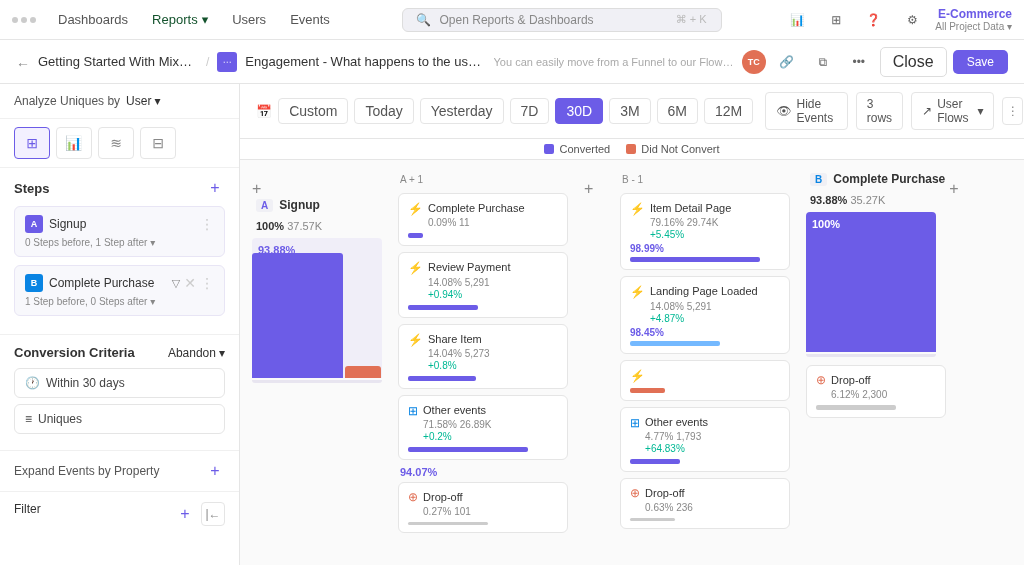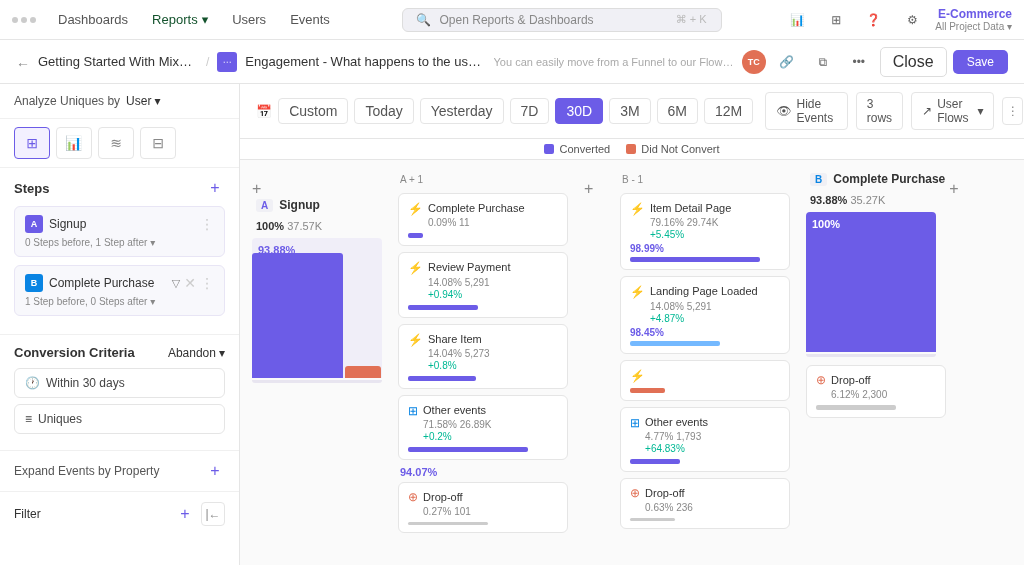--- a/index.html
+++ b/index.html
@@ -56,21 +56,21 @@
     .step-sub { font-size: 10px; color: #888; display: flex; align-items: center; gap: 3px; cursor: pointer; }
     .step-controls { display: flex; align-items: center; gap: 4px; }
     .filter-icon { color: #888; font-size: 11px; cursor: pointer; }
 
     .criteria-section { padding: 10px 14px; border-top: 1px solid #f0f0f0; }
     .criteria-row { display: flex; align-items: center; gap: 6px; padding: 7px 10px; border: 1px solid #e5e5e5; border-radius: 6px; margin-bottom: 6px; font-size: 12px; color: #444; cursor: pointer; }
 
     .expand-section { padding: 10px 14px; border-top: 1px solid #f0f0f0; }
     .expand-row { display: flex; align-items: center; justify-content: space-between; font-size: 12px; color: #555; cursor: pointer; }
 
-    .filter-section { padding: 10px 14px; border-top: 1px solid #f0f0f0; display: flex; align-items: center; justify-content: space-between; }
+    .filter-section { padding: 10px 14px; border-top: 1px solid #f0f0f0; display: flex; justify-content: space-between; }
     .collapse-btn { display: flex; align-items: center; justify-content: center; width: 24px; height: 24px; cursor: pointer; color: #888; border: 1px solid #e5e5e5; border-radius: 4px; font-size: 12px; }
 
     
     .right-content { flex: 1; display: flex; flex-direction: column; overflow: hidden; }
     .toolbar { background: #fff; padding: 8px 16px; border-bottom: 1px solid #e5e5e5; display: flex; align-items: center; gap: 6px; }
     .date-icon { color: #888; font-size: 13px; }
     .date-btn { padding: 4px 10px; border-radius: 4px; border: 1px solid #e5e5e5; background: #fff; cursor: pointer; font-size: 14px; color: #555; }
     .date-btn.active { background: #6c5ce7; color: #fff; border-color: #6c5ce7; }
     .toolbar-divider { flex: 1; }
     .toolbar-right { display: flex; align-items: center; gap: 8px; }

